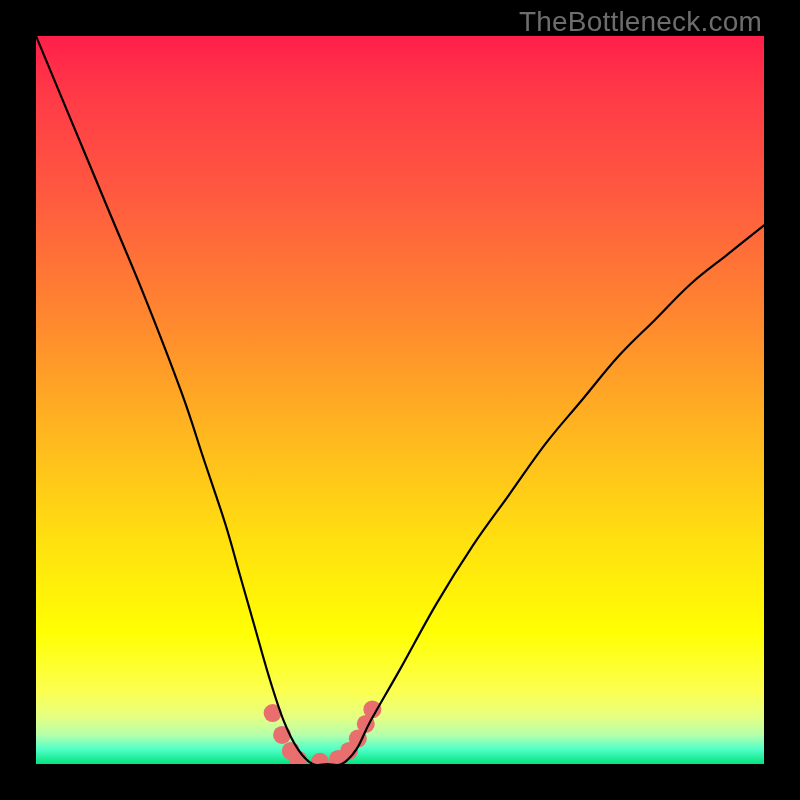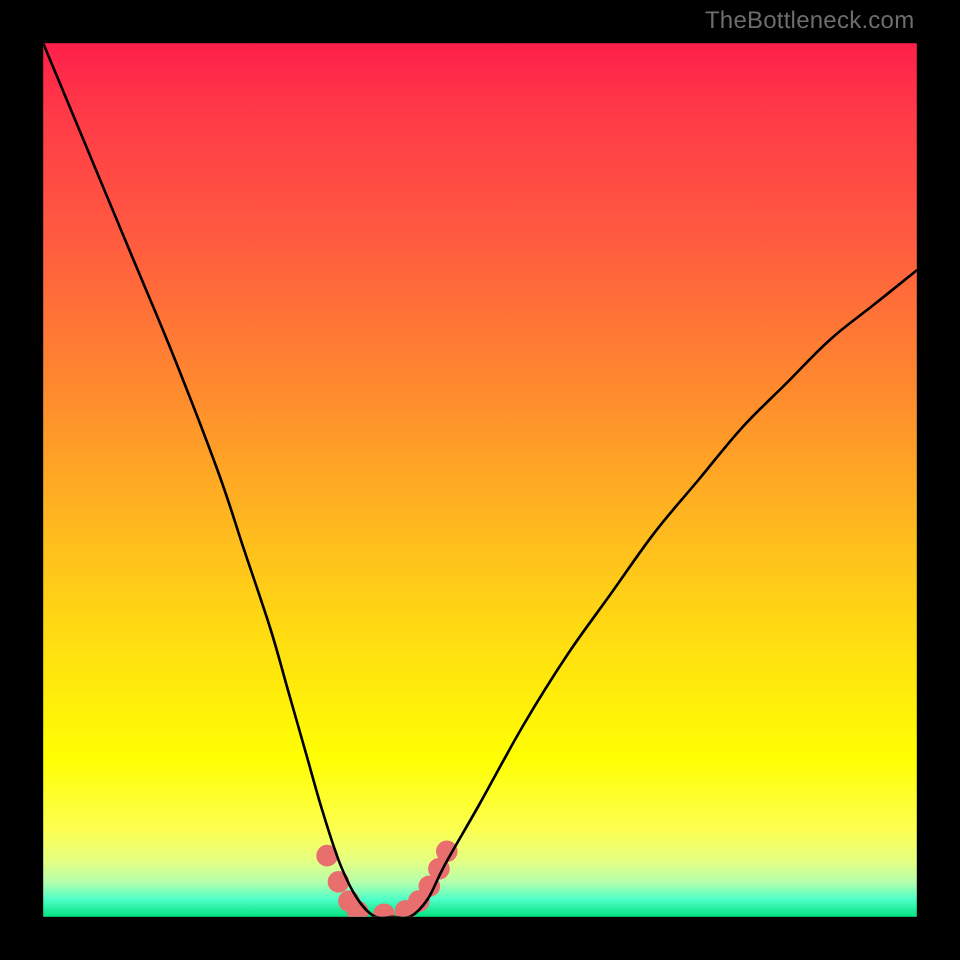--- a/index.html
+++ b/index.html
@@ -51,21 +51,21 @@
     inset: 0;
     width: 728px;
     height: 728px;
     display: block;
   }
   .attribution {
     position: absolute;
     top: 6px;
     right: 38px;
     color: #6d6d6d;
-    font-size: 20px;
+    font-size: 28px;
     font-weight: 400;
     letter-spacing: 0.2px;
     user-select: none;
   }
 </style>
 </head>
 <body>
 
 <div class="frame">
 

